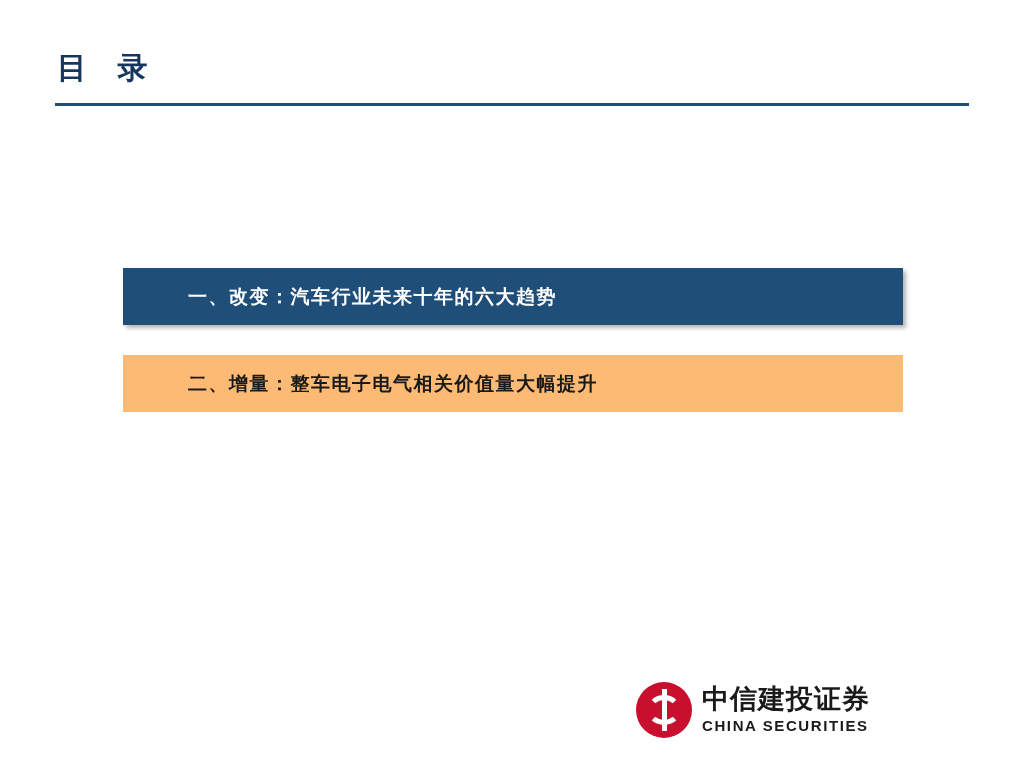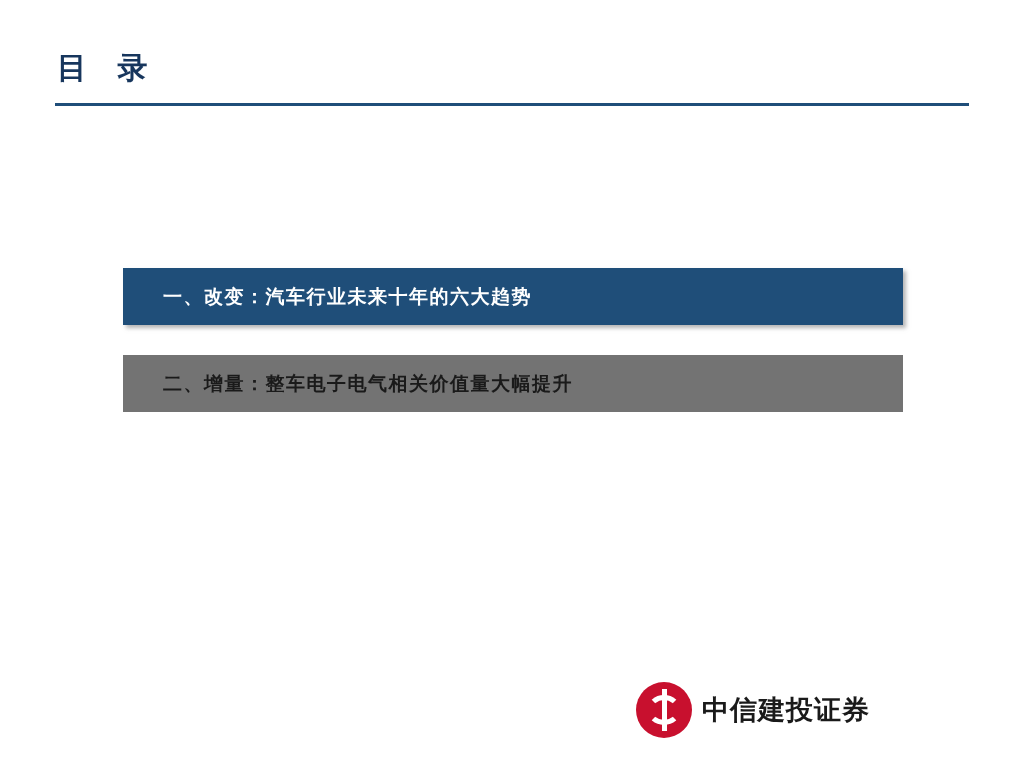--- a/index.html
+++ b/index.html
@@ -54,32 +54,32 @@
     margin-bottom: 30px;
     display: flex;
     align-items: center;
     box-sizing: border-box;
   }
   .toc-item .toc-label {
     font-family: "DejaVu Serif", serif;
     font-size: 19px;
     font-weight: bold;
     letter-spacing: 1.5px;
-    padding-left: 40px;
+    padding-left: 65px;
     white-space: nowrap;
   }
   .toc-item.active {
     background: #1f4e79;
     box-shadow: 3px 3px 4px rgba(120,120,120,0.55);
   }
   .toc-item.active .toc-label {
     color: #ffffff;
   }
   .toc-item.inactive {
-    background: #737373;
+    background: #fdba74;
   }
   .toc-item.inactive .toc-label {
     color: #1a1a1a;
   }
 
   
   .logo {
     position: absolute;
     right: 42px;
     bottom: 22px;
@@ -162,16 +162,17 @@
       <span class="toc-label">二、增量：整车电子电气相关价值量大幅提升</span>
     </div>
 
 
   </div>
 
   <div class="logo">
     <div class="logo-mark"></div>
     <div class="logo-text">
       <div class="logo-cn">中信建投证券</div>
+      <div class="logo-en">CHINA SECURITIES</div>
     </div>
   </div>
 
 </div>
 
 </body></html>

